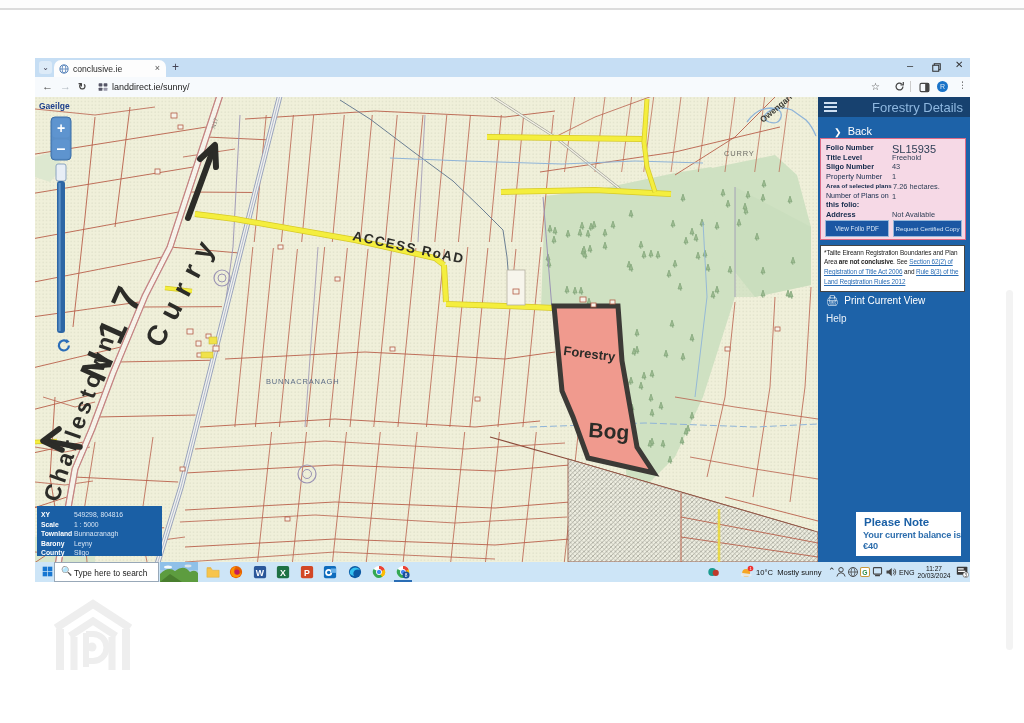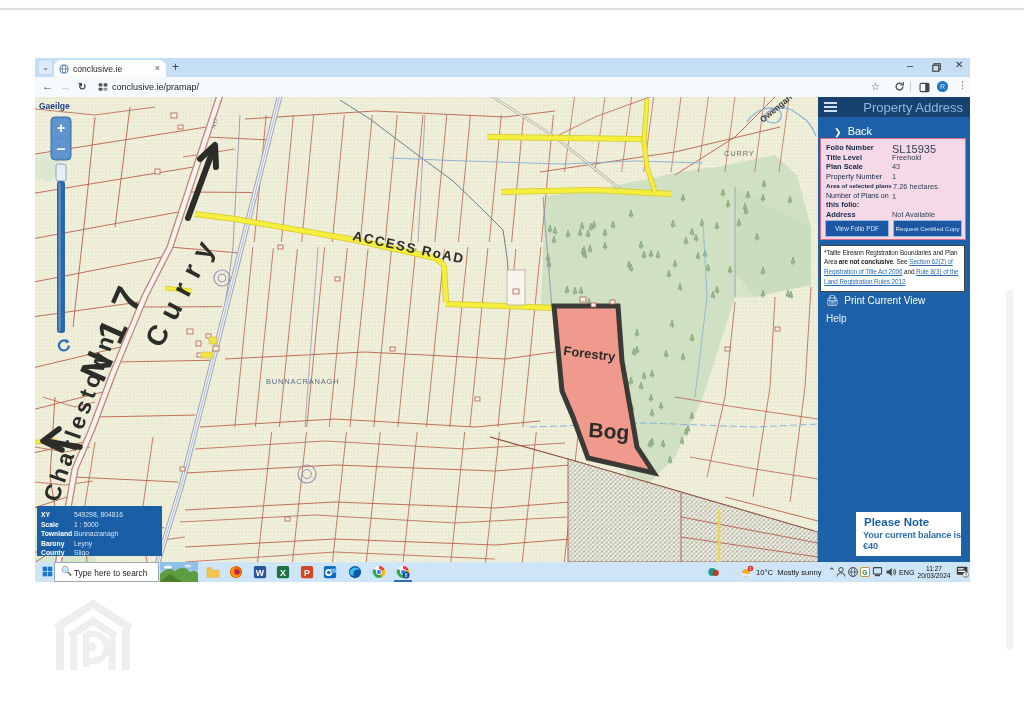--- a/index.html
+++ b/index.html
@@ -41,21 +41,21 @@
 <div style="position:absolute;left:0;top:19px;width:935px;height:20px;background:#f7fafd">
   <span style="position:absolute;left:7px;top:3px;font-size:11px;color:#444">←</span>
   <span style="position:absolute;left:25px;top:3px;font-size:11px;color:#b0b8c0">→</span>
   <span style="position:absolute;left:43px;top:3.5px;font-size:10px;color:#444;font-weight:bold">↻</span>
   <svg style="position:absolute;left:63px;top:5px" width="10" height="10" viewBox="0 0 16 16">
         <rect x="1" y="2" width="6" height="5" rx="1" fill="#556"></rect>
         <rect x="9" y="2" width="6" height="5" rx="1" fill="#556"></rect>
         <rect x="1" y="9" width="6" height="5" rx="1" fill="#556"></rect>
         <rect x="9" y="9" width="6" height="5" rx="1" fill="#99a"></rect>
       </svg>
-  <span style="position:absolute;left:77px;top:4.5px;font-size:9px;color:#222">conclusive.ie/pramap/</span>
+  <span style="position:absolute;left:77px;top:4.5px;font-size:9px;color:#222">landdirect.ie/sunny/</span>
   <span style="position:absolute;left:836px;top:4px;font-size:10px;color:#444">☆</span>
   <svg style="position:absolute;left:859px;top:4px" width="11" height="11" viewBox="0 0 16 16">
         <path d="M13 8 a5 5 0 1 1-1.8-3.8" fill="none" stroke="#444" stroke-width="1.8"></path>
         <path d="M13.5 1.5 v4 h-4" fill="none" stroke="#444" stroke-width="1.8"></path>
       </svg>
   <div style="position:absolute;left:875px;top:4px;width:1px;height:11px;background:#ccc"></div>
   <svg style="position:absolute;left:884px;top:4.5px" width="11" height="11" viewBox="0 0 16 16">
         <rect x="1.5" y="2" width="13" height="12" rx="2" fill="none" stroke="#444" stroke-width="1.6"></rect>
         <rect x="9" y="2" width="5.5" height="12" fill="#444"></rect>
       </svg>
@@ -361,29 +361,29 @@
         </g>
 </svg>
 
 <div style="position:absolute;left:783px;top:0;width:152px;height:465px;background:#1d62a8">
  <div style="height:20px;background:#17416f;position:relative">
    <div style="position:absolute;left:6px;top:5px;width:13px;height:11px">
      <div style="height:2px;background:#cfe0f2;margin-bottom:2px"></div>
      <div style="height:2px;background:#cfe0f2;margin-bottom:2px"></div>
      <div style="height:2px;background:#cfe0f2"></div>
    </div>
-   <div style="position:absolute;right:7px;top:3px;font-size:13px;color:#8fb8e0">Property Address</div>
+   <div style="position:absolute;right:7px;top:3px;font-size:13px;color:#8fb8e0">Forestry Details</div>
  </div>
  <div style="color:#fff;font-size:11px;padding:8px 0 0 16px"><span style="font-size:9px">❯</span>&nbsp; Back</div>
  <div style="position:absolute;left:2px;top:41px;width:144px;height:100px;background:#f6d9e6;border:1.5px solid #dd6a86">
    <div style="position:absolute;left:5px;top:4px;font-size:7.4px;font-weight:bold;color:#12294a;white-space:nowrap">Folio Number</div>
           <div style="position:absolute;left:71px;top:4px;font-size:11px;color:#2d3e55;white-space:nowrap">SL15935</div>
    <div style="position:absolute;left:5px;top:13.7px;font-size:7.4px;font-weight:bold;color:#12294a;white-space:nowrap">Title Level</div>
           <div style="position:absolute;left:71px;top:13.7px;font-size:7.4px;color:#2d3e55;white-space:nowrap">Freehold</div>
-   <div style="position:absolute;left:5px;top:23.4px;font-size:7.4px;font-weight:bold;color:#12294a;white-space:nowrap">Plan Scale</div>
+   <div style="position:absolute;left:5px;top:23.4px;font-size:7.4px;font-weight:bold;color:#12294a;white-space:nowrap">Sligo Number</div>
           <div style="position:absolute;left:71px;top:23.4px;font-size:7.4px;color:#2d3e55;white-space:nowrap">43</div>
    <div style="position:absolute;left:5px;top:33.1px;font-size:7.4px;font-weight:normal;color:#12294a;white-space:nowrap">Property Number</div>
           <div style="position:absolute;left:71px;top:33.1px;font-size:7.4px;color:#2d3e55;white-space:nowrap">1</div>
    <div style="position:absolute;left:5px;top:43.4px;font-size:6.2px;font-weight:bold;color:#12294a;white-space:nowrap">Area of selected plans</div>
           <div style="position:absolute;left:72px;top:42.8px;font-size:7.4px;color:#2d3e55;white-space:nowrap">7.26 hectares.</div>
    <div style="position:absolute;left:5px;top:52.7px;font-size:7.1px;font-weight:normal;color:#12294a;white-space:nowrap">Number of Plans on</div>
           <div style="position:absolute;left:71px;top:52.5px;font-size:7.4px;color:#2d3e55;white-space:nowrap">1</div>
    <div style="position:absolute;left:5px;top:61.4px;font-size:7.4px;font-weight:bold;color:#12294a;white-space:nowrap">this folio:</div>
    <div style="position:absolute;left:5px;top:71.1px;font-size:7.4px;font-weight:bold;color:#12294a;white-space:nowrap">Address</div>
           <div style="position:absolute;left:71px;top:71.1px;font-size:7.4px;color:#2d3e55;white-space:nowrap">Not Available</div>

